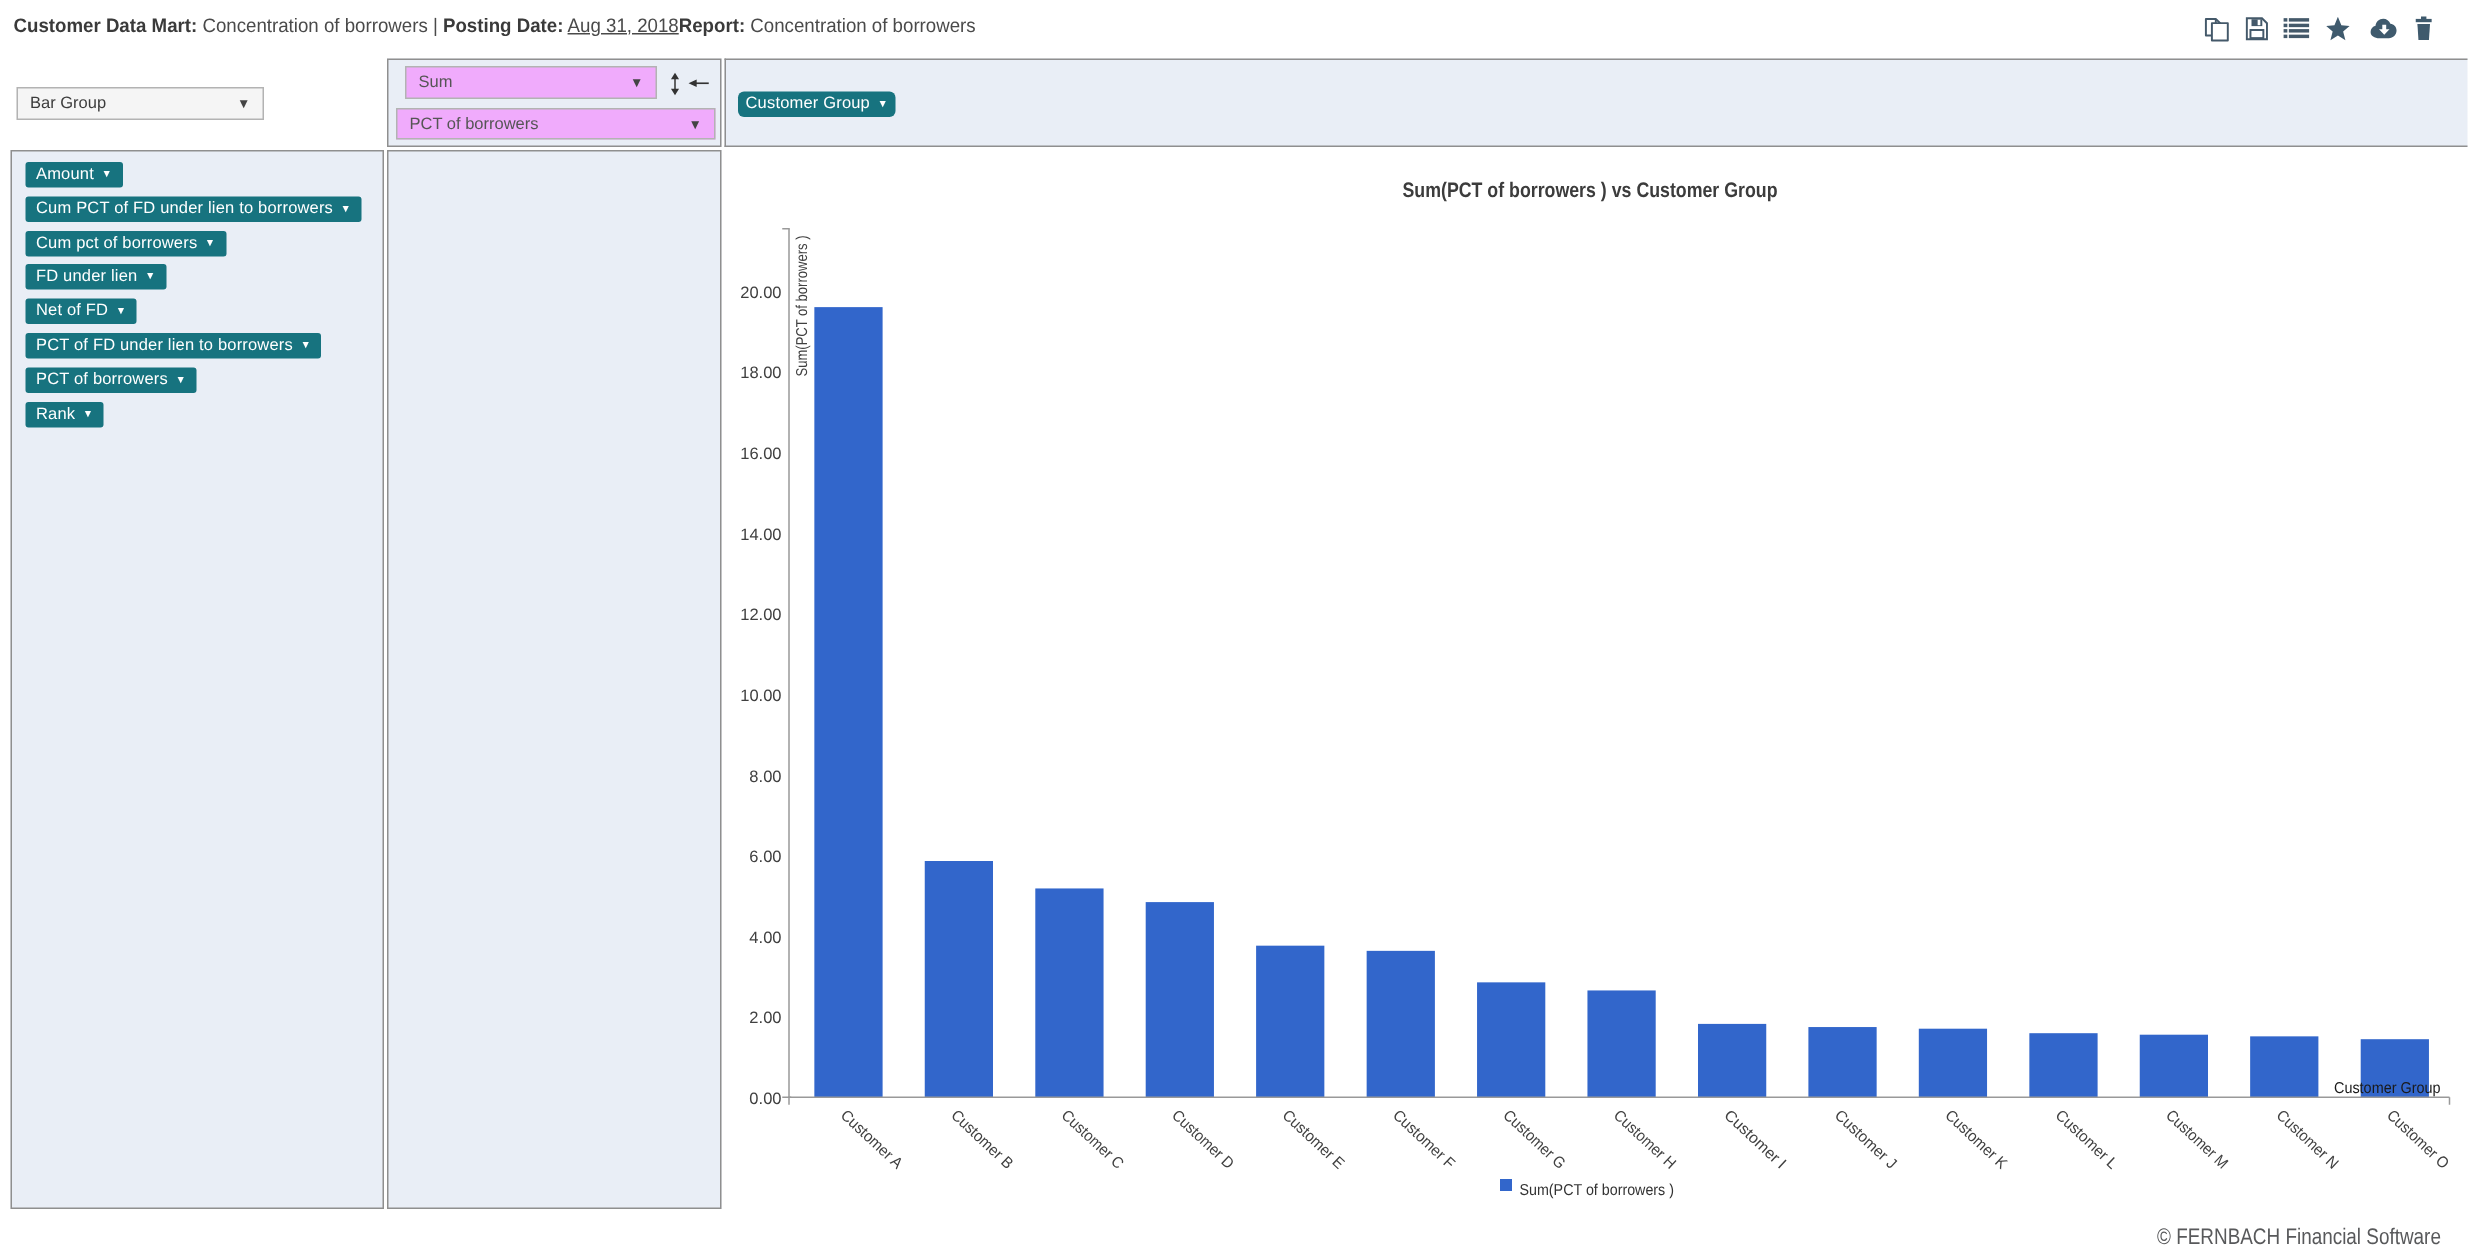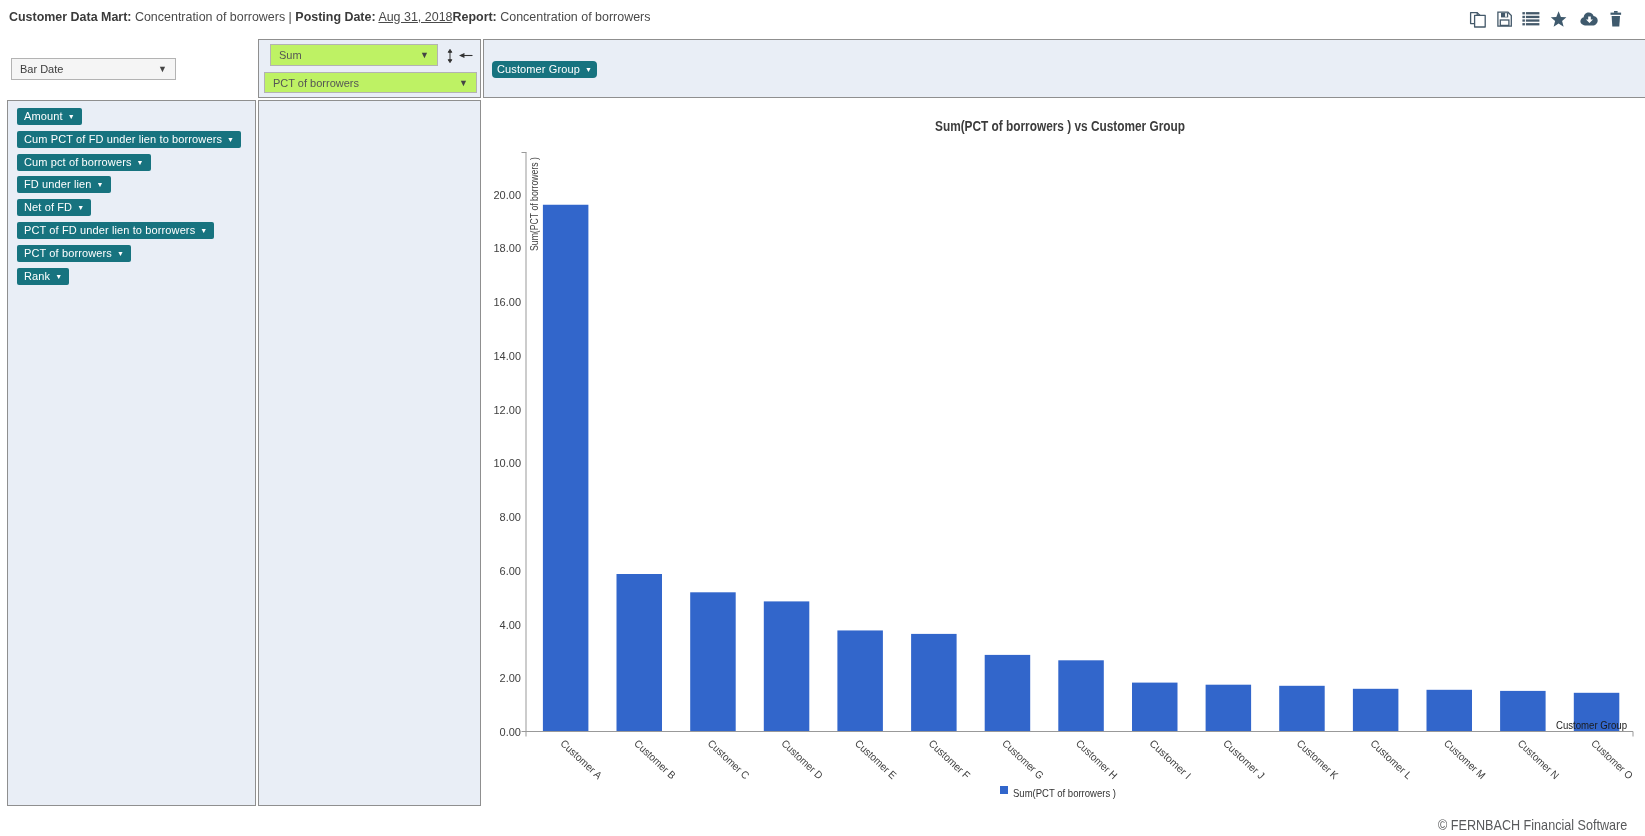--- a/index.html
+++ b/index.html
@@ -2,21 +2,21 @@
 <html><head>
 <meta charset="utf-8">
 <style>
   * { margin:0; padding:0; box-sizing:border-box; }
   html,body { width:1645px; height:836px; background:#fff; font-family:"Liberation Sans", sans-serif; overflow:hidden; }
   .abs { position:absolute; }
   .panel { background:#e9eef6; border:1px solid #8f8f8f; }
   .pill { position:absolute; background:#17737f; color:#fff; font-size:11px; line-height:17px; height:17px;
           padding:0 7px; white-space:nowrap; border-radius:2px; letter-spacing:.12px; }
   .pill .tri { display:inline-block; margin-left:5px; font-size:7px; vertical-align:1px; }
-  .sel { position:absolute; background:#bef264; border:1px solid #b3b3b3; font-size:11px; color:#555; }
+  .sel { position:absolute; background:#f0abfc; border:1px solid #b3b3b3; font-size:11px; color:#555; }
   .sel .txt { position:absolute; left:8px; top:50%; transform:translateY(-50%); white-space:nowrap; }
   .sel .arr { position:absolute; right:8px; top:50%; transform:translateY(-50%); font-size:9px; color:#444; }
 </style>
 </head>
 <body>
 
 <div class="abs" style="left:9px; top:9px; font-size:13px; color:#4a4a4a; white-space:nowrap; transform:scaleX(.958); transform-origin:0 50%;">
   <b style="color:#3a3a3a;">Customer Data Mart:</b> Concentration of borrowers&nbsp;| <b style="color:#3a3a3a;">Posting Date:</b> <span style="text-decoration:underline;">Aug 31, 2018</span><b style="color:#3a3a3a;">Report:</b> Concentration of borrowers
 </div>
 
@@ -46,21 +46,21 @@
   <path d="M120.3 16.5 c-3.3 0 -5.9 -1.6 -5.9 -4.2 c0 -2 1.4 -3.6 3.3 -4.1 c0.2 -2.6 2.4 -4.7 5.1 -4.7 c2.2 0 4.1 1.4 4.8 3.4 c2.3 0.2 4.1 2.1 4.1 4.5 c0 2.8 -2.3 5.1 -5.1 5.1 Z" fill="#3f5a6d"></path>
   <path d="M122.2 7.5 h2.6 v3 h2.2 l-3.5 3.6 l-3.5 -3.6 h2.2 Z" fill="#fff"></path>
   <g fill="#3f5a6d">
     <rect x="144.5" y="3.6" width="10.6" height="2.2"></rect>
     <rect x="148" y="2" width="3.6" height="1.8"></rect>
     <path d="M145.6 7 h8.4 l-0.7 10.6 h-7 Z"></path>
   </g>
 </svg>
 
 <div class="sel" style="left:11px; top:58px; width:165px; height:22px; background:#f5f5f5; color:#3c3c3c;">
-  <span class="txt">Bar Date</span>
+  <span class="txt">Bar Group</span>
     <span class="arr">▼</span>
 </div>
 
 <div class="abs panel" style="left:7px; top:100px; width:249px; height:706px;"></div>
 <div class="pill" style="left:17px; top:108px;">Amount<span class="tri">▼</span></div>
 <div class="pill" style="left:17px; top:130.8px;">Cum PCT of FD under lien to borrowers<span class="tri">▼</span></div>
 <div class="pill" style="left:17px; top:153.6px;">Cum pct of borrowers<span class="tri">▼</span></div>
 <div class="pill" style="left:17px; top:176.4px;">FD under lien<span class="tri">▼</span></div>
 <div class="pill" style="left:17px; top:199.2px;">Net of FD<span class="tri">▼</span></div>
 <div class="pill" style="left:17px; top:222px;">PCT of FD under lien to borrowers<span class="tri">▼</span></div>

